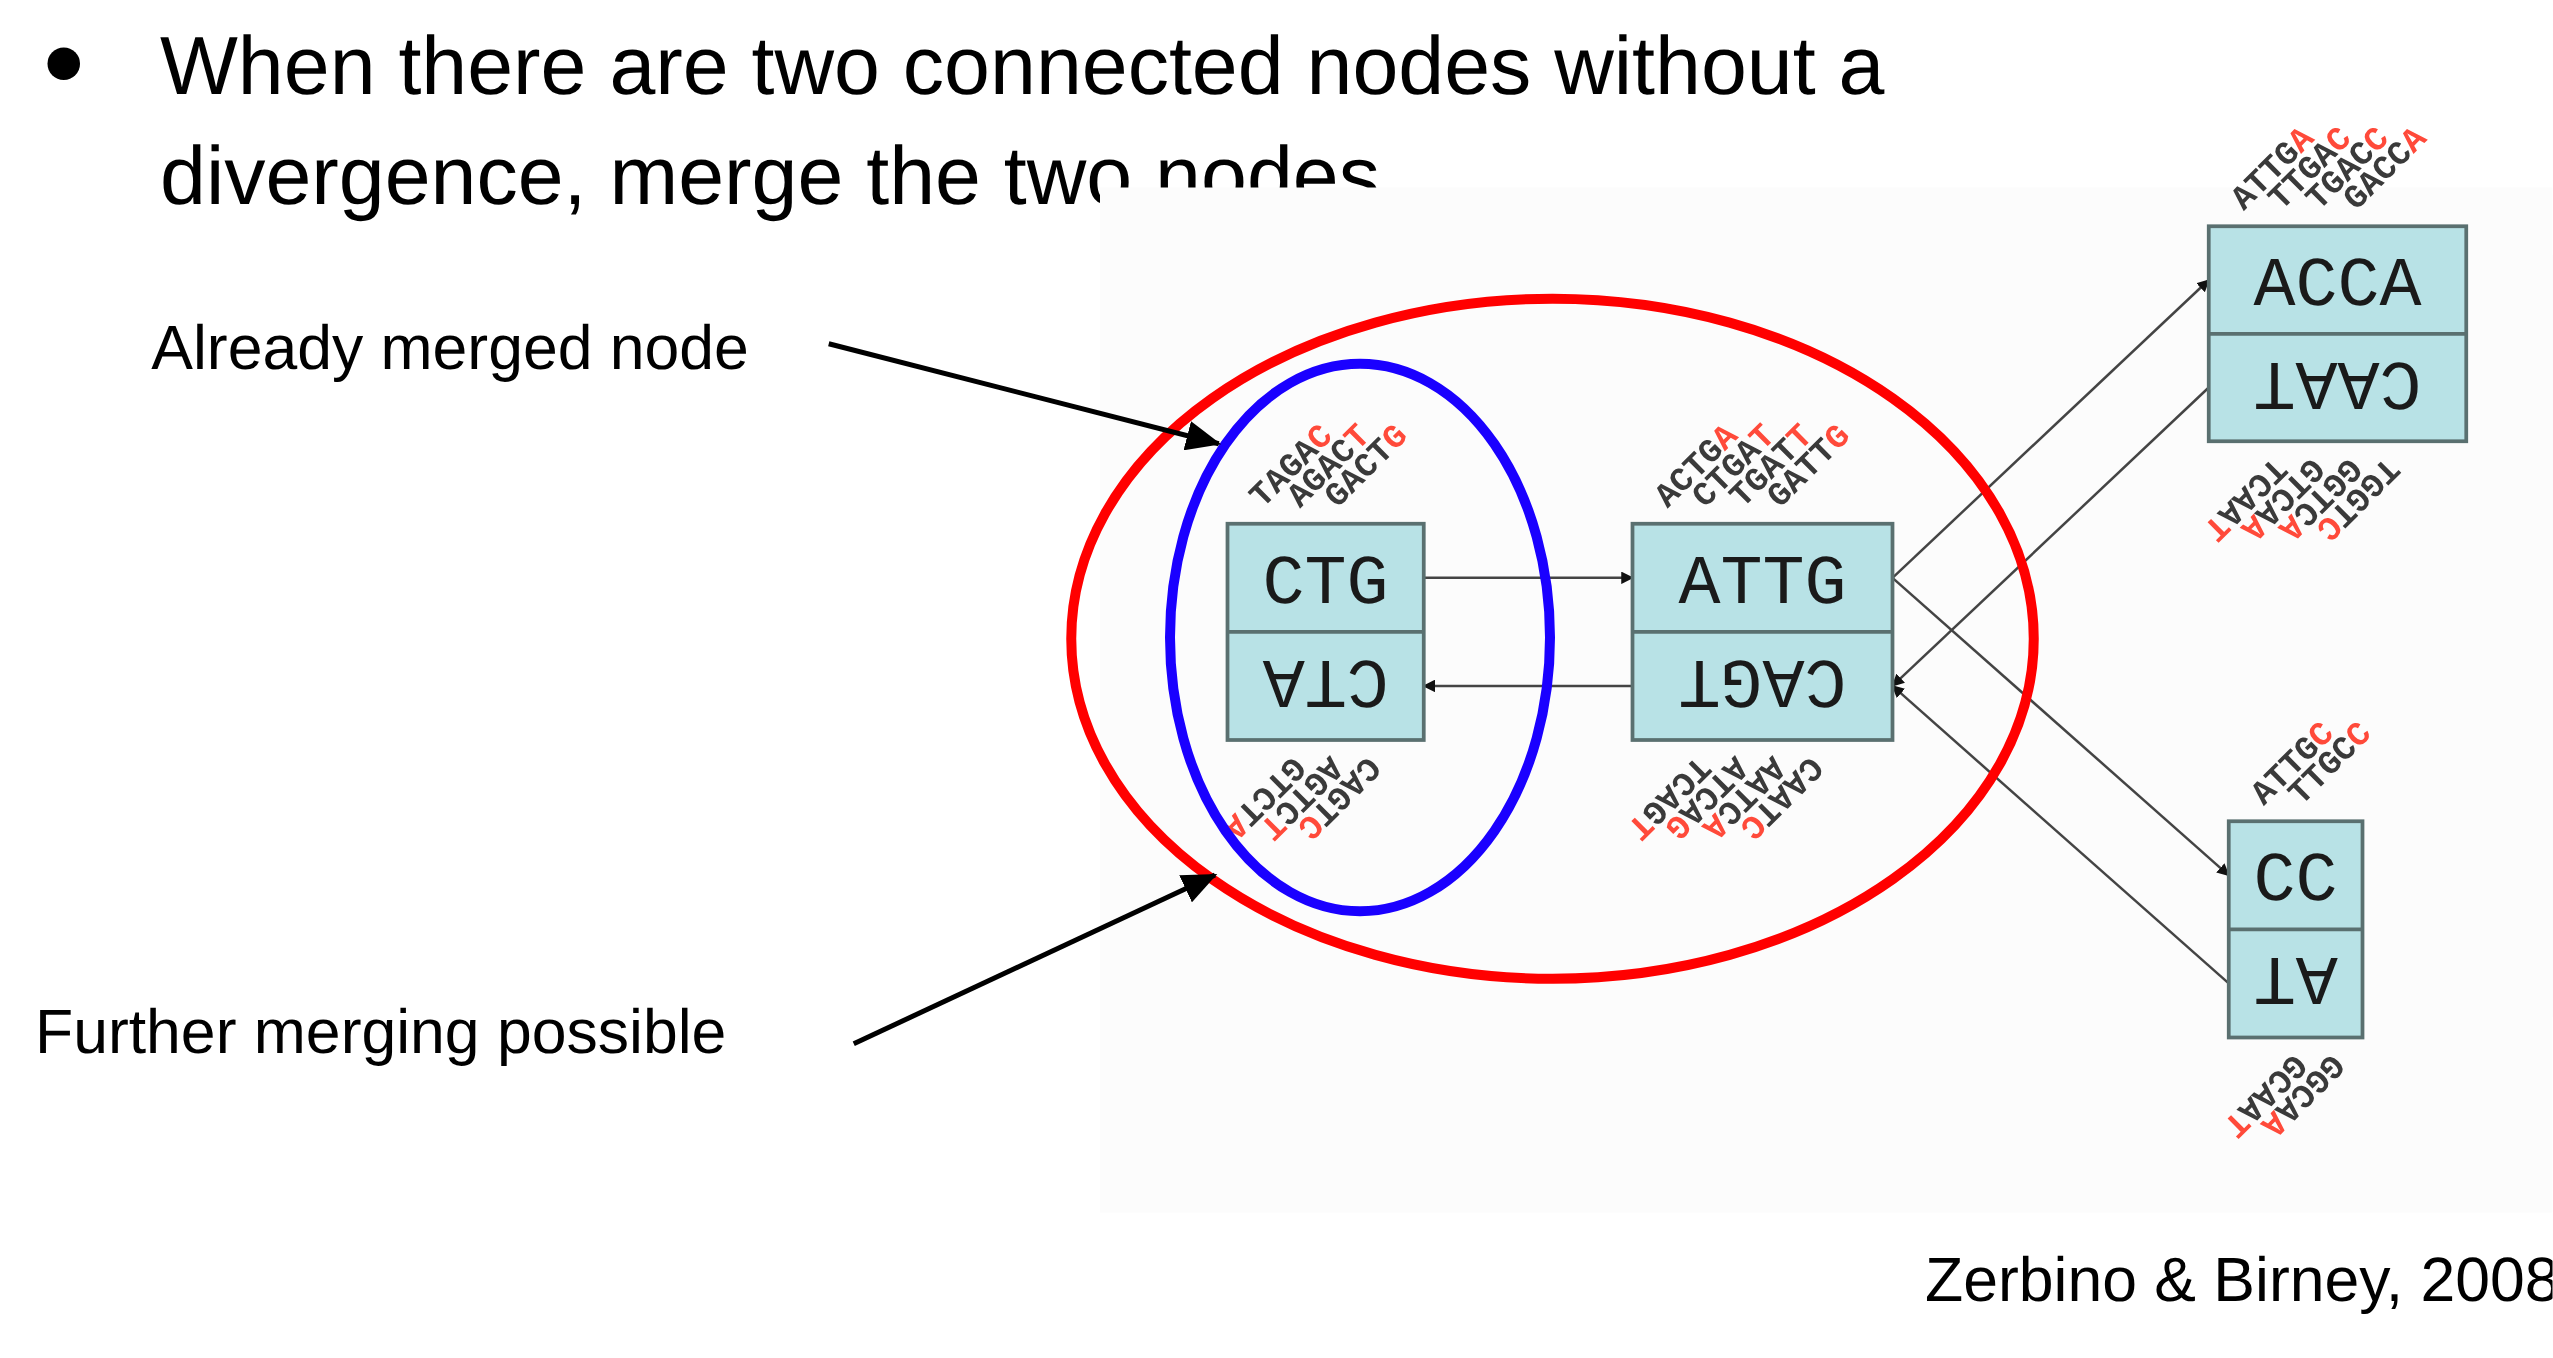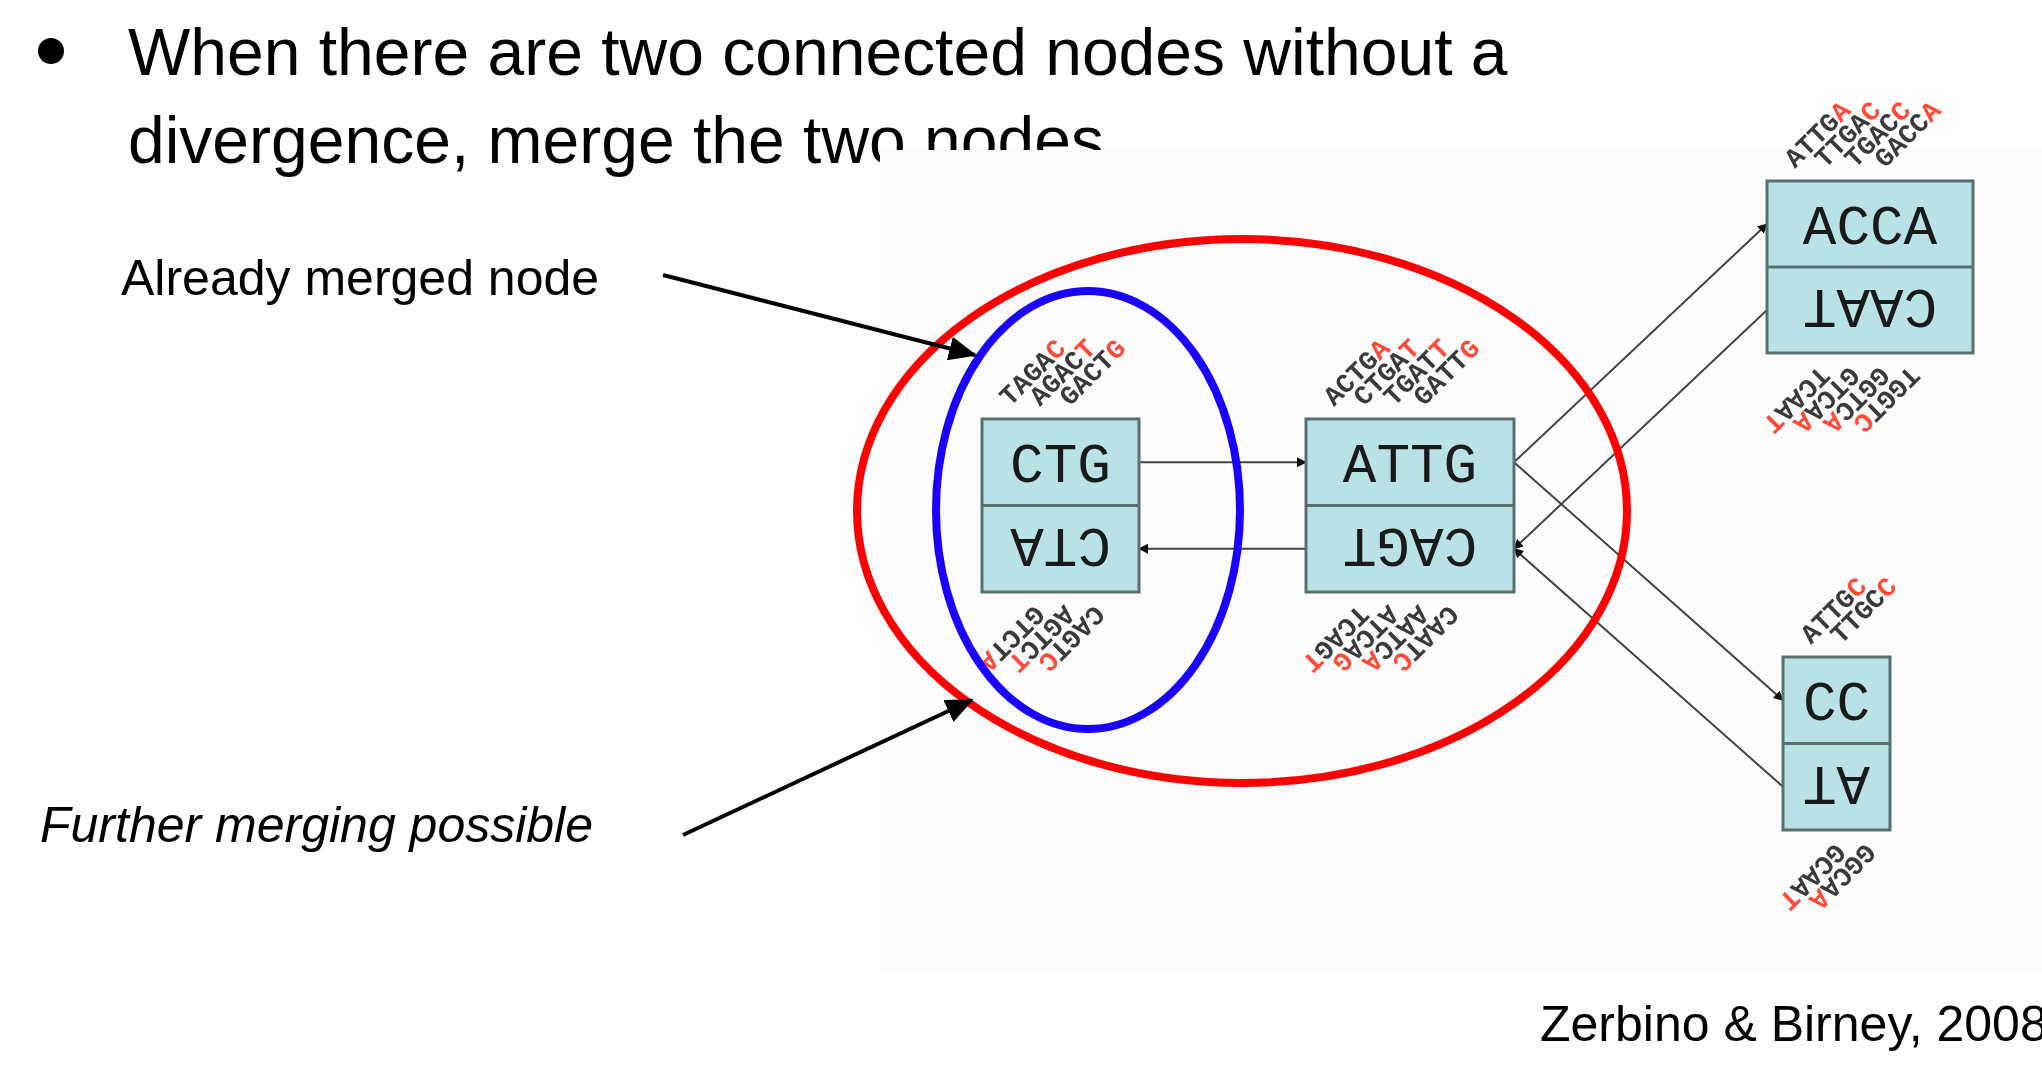--- a/index.html
+++ b/index.html
@@ -99,14 +99,14 @@
       <ellipse cx="1088" cy="510" rx="152" ry="219" fill="none" stroke="#1a00ff" stroke-width="8"></ellipse>
       <ellipse cx="1242" cy="511" rx="385" ry="272" fill="none" stroke="#ff0000" stroke-width="8"></ellipse>
     </g>
   <g id="annot-arrows">
     <line x1="663" y1="275" x2="975" y2="355" stroke="#000" stroke-width="4" marker-end="url(#arrowBig)"></line>
     <line x1="683" y1="835" x2="972" y2="700" stroke="#000" stroke-width="4" marker-end="url(#arrowBig)"></line>
   </g>
 </svg>
 
 <div class="annot" style="left:83px; top:248px;margin-left:38px;">Already merged node</div>
-<div class="annot" style="left:40px; top:795px;font-style:italic;">Further merging possible</div>
+<div class="annot" style="left:28px; top:795px;">Further merging possible</div>
 <div class="cite">Zerbino &amp; Birney, 2008</div>
 
 </body></html>

